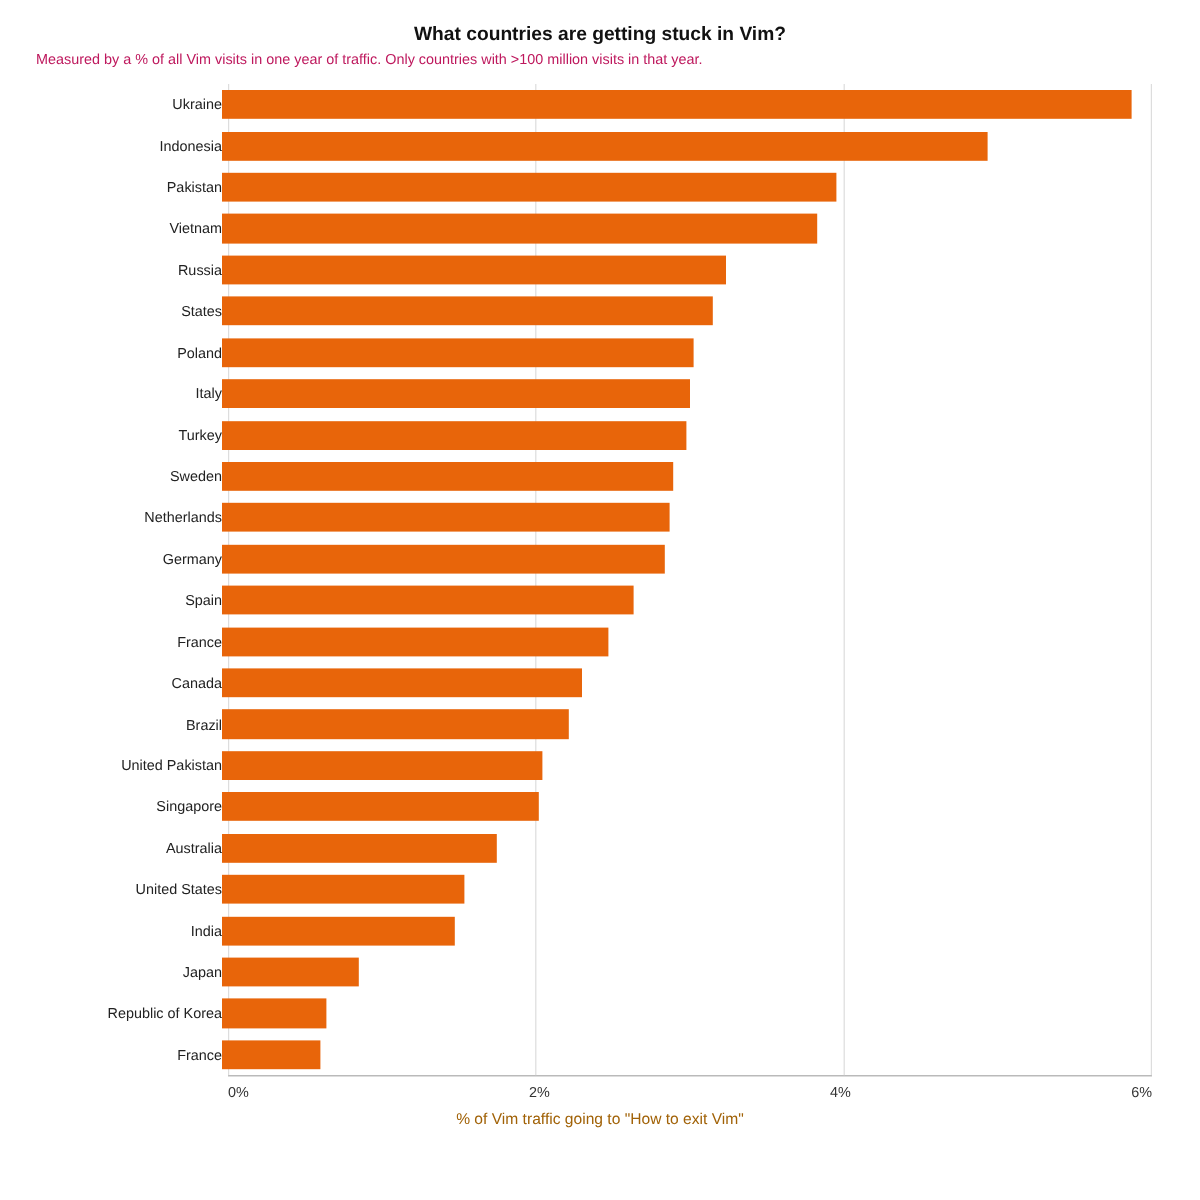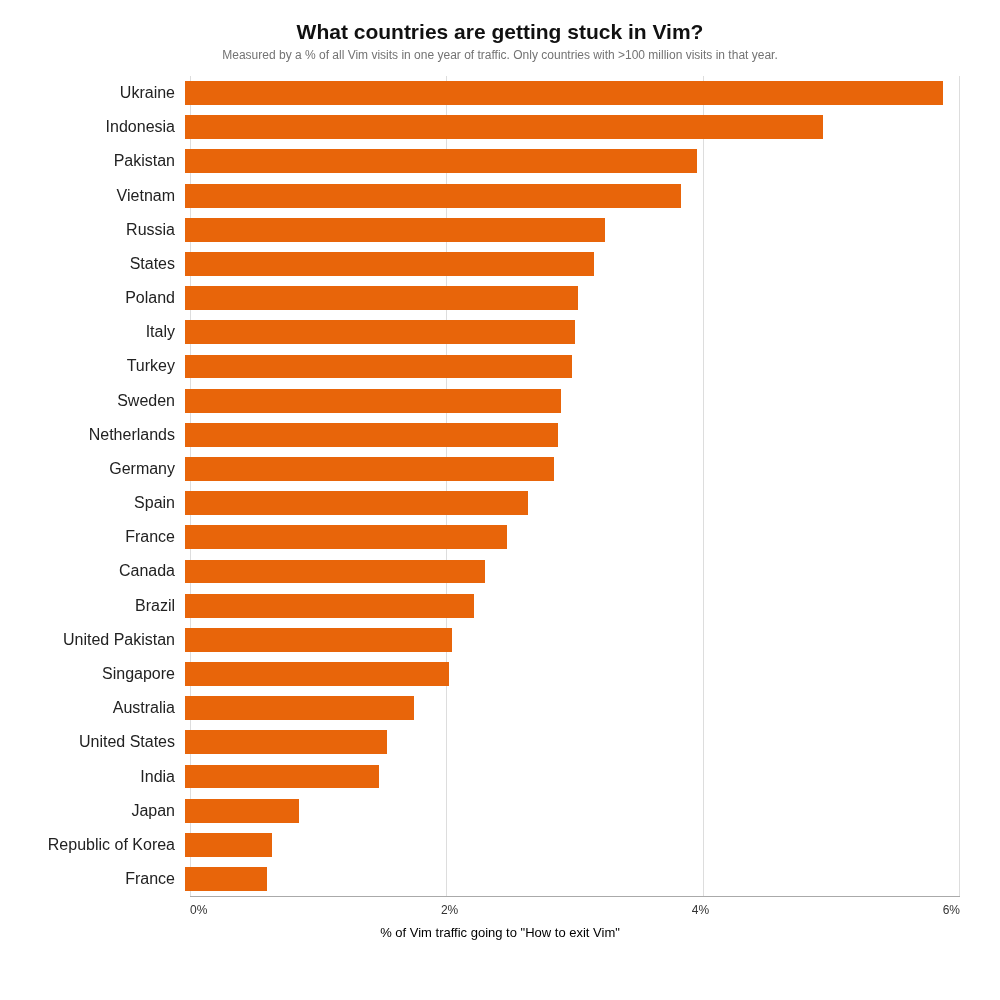--- a/index.html
+++ b/index.html
@@ -11,30 +11,29 @@
       overflow: hidden;
     }
     .chart-container {
       width: 1000px;
       height: 1000px;
       padding: 20px 30px 60px 30px;
       display: flex;
       flex-direction: column;
     }
     .chart-title {
-      font-size: 21px;
+      font-size: 16px;
       font-weight: bold;
       text-align: center;
       margin-bottom: 4px;
       color: #111;
     }
     .chart-subtitle {
       font-size: 12px;
-      text-align: center;
-      color: #737373;
+      color: #be185d;
       margin-bottom: 14px;
     }
     .chart-area {
       display: flex;
       flex: 1;
       flex-direction: column;
       position: relative;
     }
     .grid-and-bars {
       position: relative;
@@ -66,22 +65,22 @@
       z-index: 1;
     }
     .bar-row {
       display: flex;
       align-items: center;
       flex: 1;
     }
     .bar-label {
       width: 155px;
       text-align: right;
-      padding-right: 10px;
-      font-size: 16px;
+      padding-right: 0;
+      font-size: 12px;
       color: #222;
       flex-shrink: 0;
     }
     .bar-track {
       flex: 1;
       height: 70%;
       display: flex;
       align-items: center;
     }
     .bar-fill {
@@ -98,21 +97,21 @@
       border-top: 1px solid #aaa;
     }
     .x-tick {
       font-size: 12px;
       color: #333;
       text-align: center;
     }
     .x-axis-label {
       text-align: center;
       font-size: 13px;
-      color: #000000;
+      color: #a16207;
       margin-top: 8px;
     }
   </style>
 </head>
 <body>
 
 <div class="chart-container">
   <div class="chart-title">What countries are getting stuck in Vim?</div>
   <div class="chart-subtitle">Measured by a % of all Vim visits in one year of traffic. Only countries with &gt;100 million visits in that year.</div>
   <div class="chart-area">

